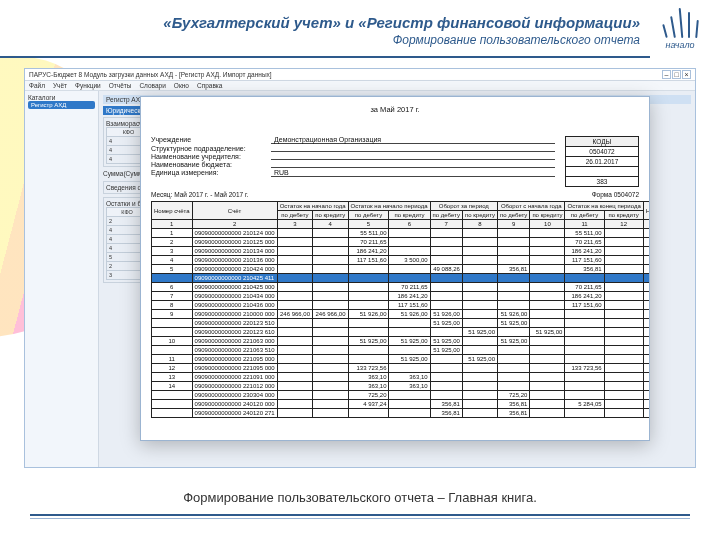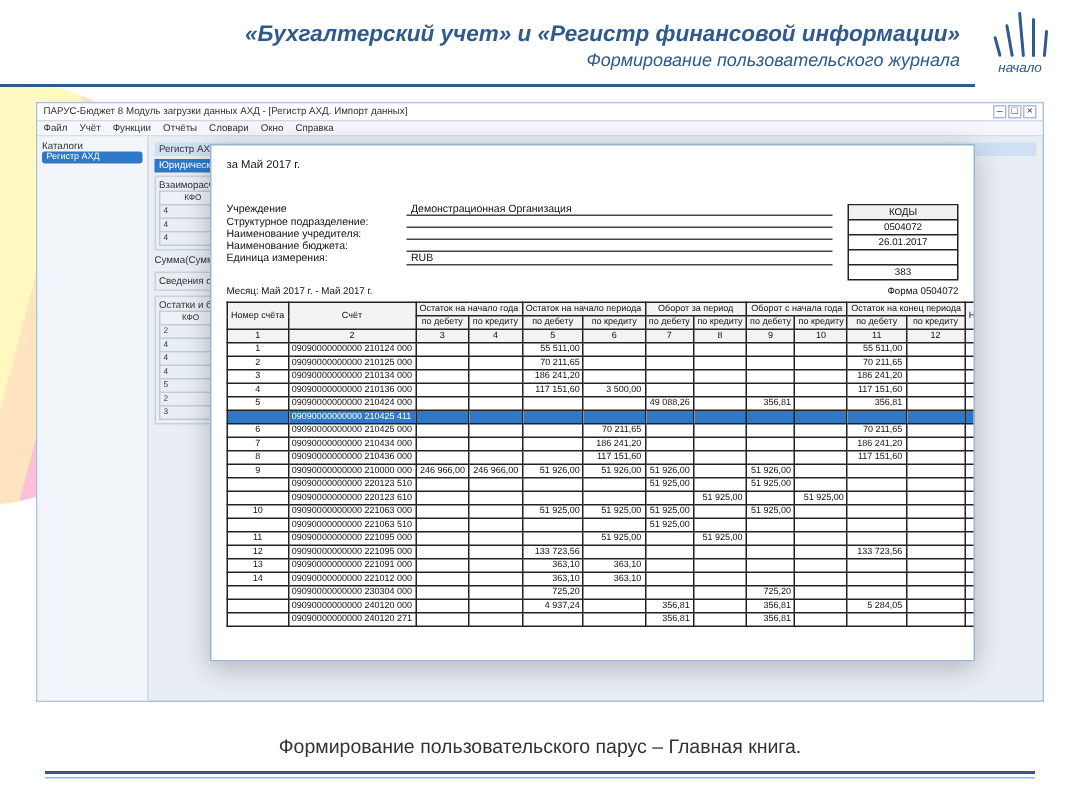--- a/index.html
+++ b/index.html
@@ -66,21 +66,21 @@
   
   .report {
     position: absolute; left: 140px; top: 96px; width: 510px; height: 345px;
     background:#fff; border:1px solid #9bb4d1;
     box-shadow: 0 4px 18px rgba(0,0,0,0.25);
     z-index: 5; overflow:hidden;
     font-size: 7px; color:#111;
   }
   .rpt-body{padding:8px 10px;}
   .rpt-title{text-align:center;font-weight:700;font-size:10px;margin:2px 0 1px;}
-  .rpt-sub{font-size:7.5px;margin-bottom:22px;}
+  .rpt-sub{text-align:center;font-size:7.5px;margin-bottom:22px;}
   .rpt-meta{display:flex;gap:10px;margin-bottom:4px;}
   .rpt-meta .left{flex:1;}
   .rpt-meta .left div{display:flex;font-size:7px;margin-bottom:1px;}
   .rpt-meta .left .lbl{width:120px;}
   .rpt-meta .left .val{border-bottom:1px solid #444;flex:1;padding-left:3px;}
   .rpt-meta .right{width:74px;text-align:center;}
   .kody{border:1px solid #222;}
   .kody div{border-bottom:1px solid #222;font-size:6.5px;padding:1px;}
   .kody div:last-child{border-bottom:none;}
   .kody .hd{background:#f0f0f0;font-size:6.5px;}
@@ -105,21 +105,21 @@
   .bottom-rule{position:absolute;left:30px;right:30px;top:514px;height:2px;background:#2e5a8c;}
   .bottom-thin{position:absolute;left:30px;right:30px;top:518px;height:1px;background:#9ab4d4;}
 </style>
 </head>
 <body>
 
 <div class="bg-swirl"></div>
 
 <div class="header">
   <div class="t1">«Бухгалтерский учет» и «Регистр финансовой информации»</div>
-  <div class="t2">Формирование пользовательского журнала</div>
+  <div class="t2">Формирование пользовательского отчета</div>
 </div>
 <div class="logo">
   <div class="logo-waves">
     <span></span>
       <span></span>
       <span></span>
       <span></span>
       <span></span>
   </div>
   <div>начало</div>
@@ -619,15 +619,15 @@
             <td></td>
             <td></td>
             <td></td>
             <td></td>
           </tr>
         </tbody>
       </table>
   </div>
 </div>
 
-<div class="caption">Формирование пользовательского парус – Главная книга.</div>
+<div class="caption">Формирование пользовательского отчета – Главная книга.</div>
 <div class="bottom-rule"></div>
 <div class="bottom-thin"></div>
 
 </body></html>

